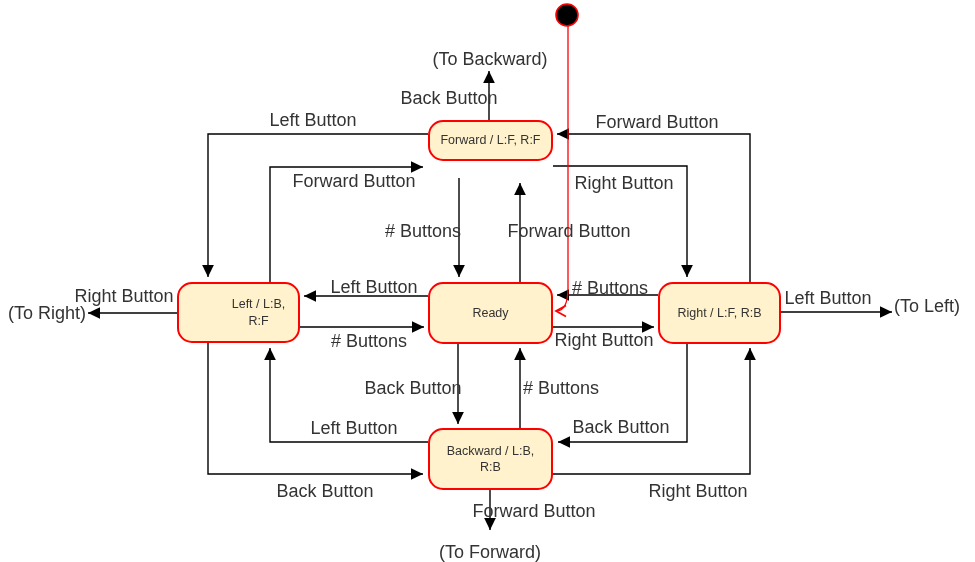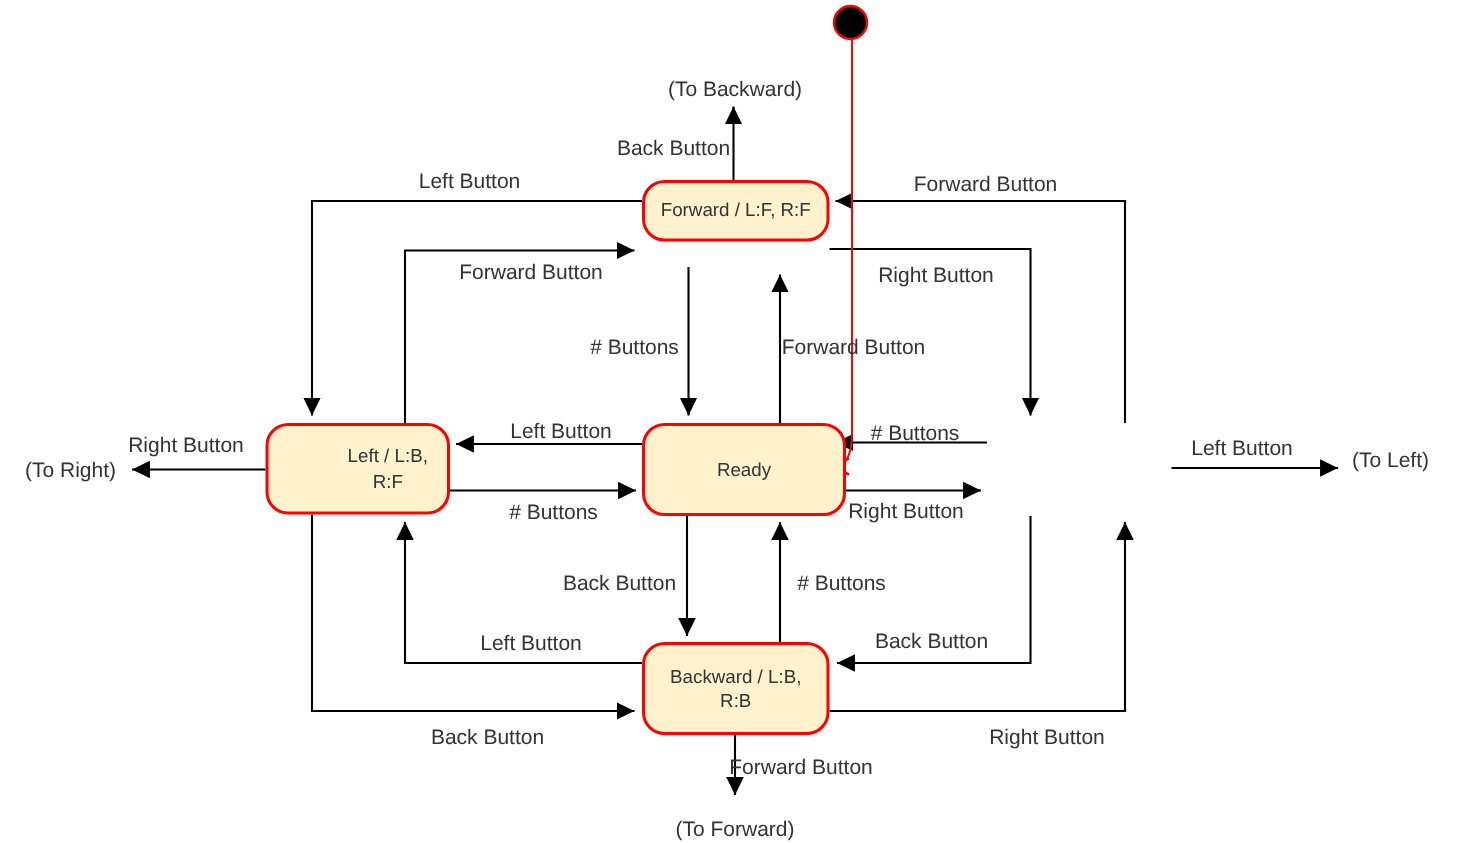--- a/index.html
+++ b/index.html
@@ -13,21 +13,21 @@
     background:var(--state-fill,#FFF2CC);
     border:2px solid var(--state-border,#FF0000);
     border-radius:15px;
     display:flex;align-items:center;justify-content:center;
     text-align:center;font-size:12.5px;line-height:1.3;
     color:var(--text-color,#333333);
     padding:2px 6px;
   }
   .edge-label,.external-label{
     position:absolute;transform:translate(-50%,-50%);
-    font-size:14px;white-space:nowrap;
+    font-size:18px;white-space:nowrap;
     color:var(--text-color,#333333);
   }
 </style>
 </head>
 <body>
 
 <div id="canvas" style="background: rgb(255, 255, 255);">
     <svg width="975" height="562">
       <defs>
         <marker id="arrow-black" viewBox="0 0 10 10" refX="9" refY="5" markerWidth="9.5" markerHeight="9.5" orient="auto">
@@ -59,22 +59,25 @@
       <polyline points="490,490 490,530" fill="none" stroke="#000000" stroke-width="1.4" marker-end="url(#arrow-black)"></polyline>
       <path d="M 568 26 L 568 288 Q 568 311 556 311" fill="none" stroke="#FF0000" stroke-width="1.3" marker-end="url(#arrow-red)"></path>
       <circle cx="567" cy="15" r="11" fill="#000000" stroke="#FF0000" stroke-width="1.6"></circle>
     </svg>
     <div class="state" style="left: 428px; top: 120px; width: 125px; height: 41px;">
       <span>Forward / L:F, R:F</span>
     </div>
     <div class="state" style="left: 177px; top: 282px; width: 123px; height: 61px; padding-left: 46px;">
       <span>Left / L:B, R:F</span>
     </div>
-    <div class="state" style="left: 428px; top: 282px; width: 136px; height: 62px;">
+    <div class="state" style="left: 428px; top: 282px; width: 125px; height: 62px;">
       <span>Ready</span>
+    </div>
+    <div class="state" style="left: 658px; top: 282px; width: 123px; height: 62px;">
+      <span>Right / L:F, R:B</span>
     </div>
     <div class="state" style="left: 428px; top: 428px; width: 125px; height: 62px;">
       <span>Backward / L:B, R:B</span>
     </div>
     <div class="edge-label" style="left: 449px; top: 98px;">Back Button</div>
     <div class="edge-label" style="left: 313px; top: 120px;">Left Button</div>
     <div class="edge-label" style="left: 354px; top: 181px;">Forward Button</div>
     <div class="edge-label" style="left: 657px; top: 122px;">Forward Button</div>
     <div class="edge-label" style="left: 624px; top: 183px;">Right Button</div>
     <div class="edge-label" style="left: 423px; top: 231px;"># Buttons</div>

